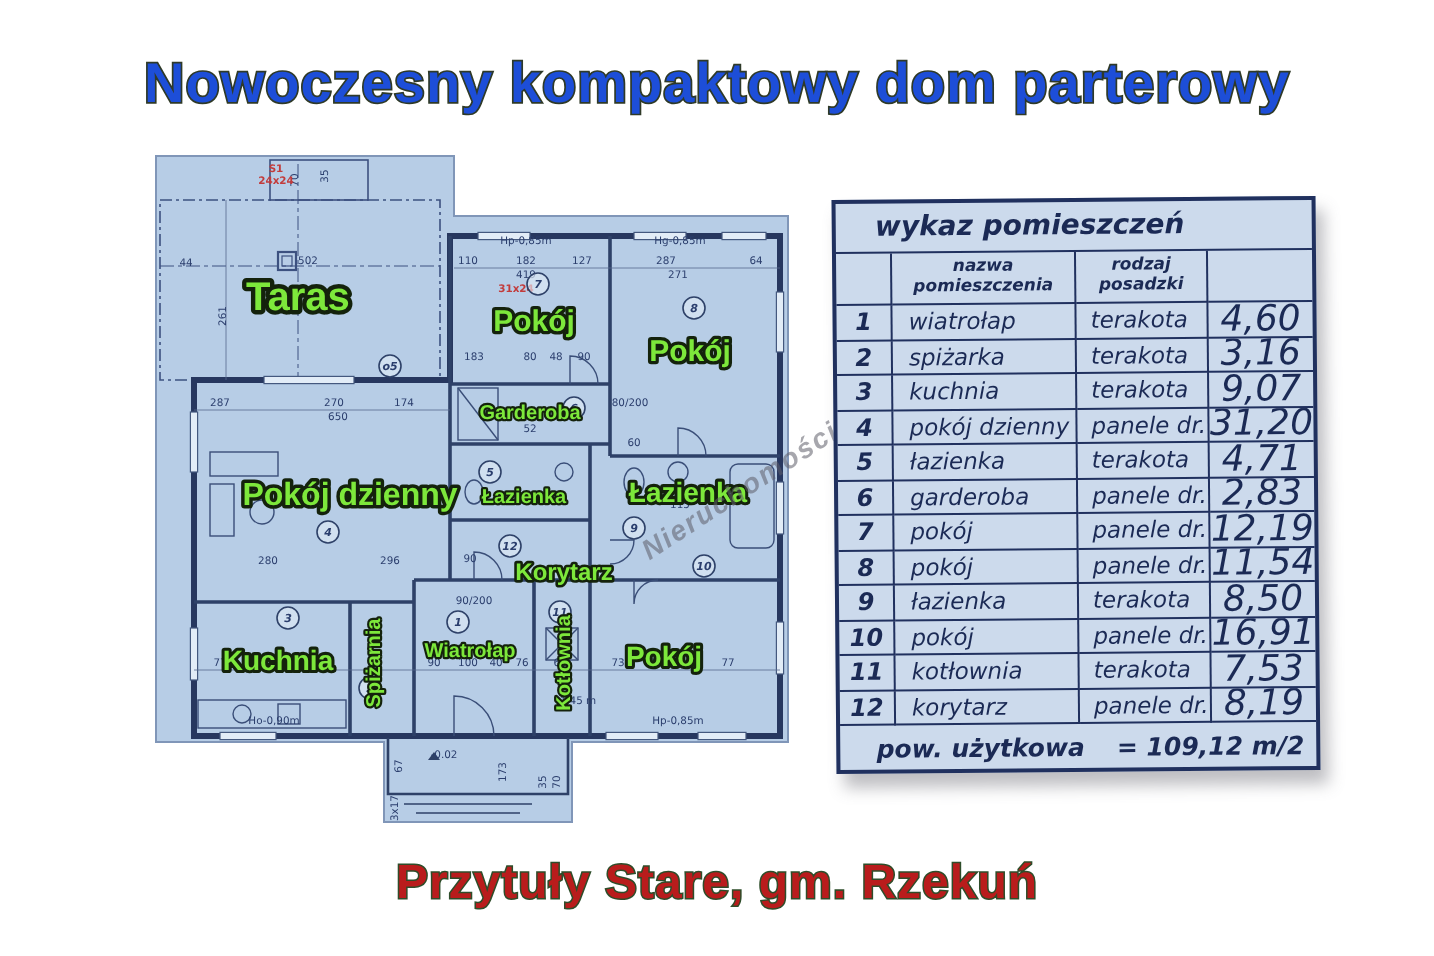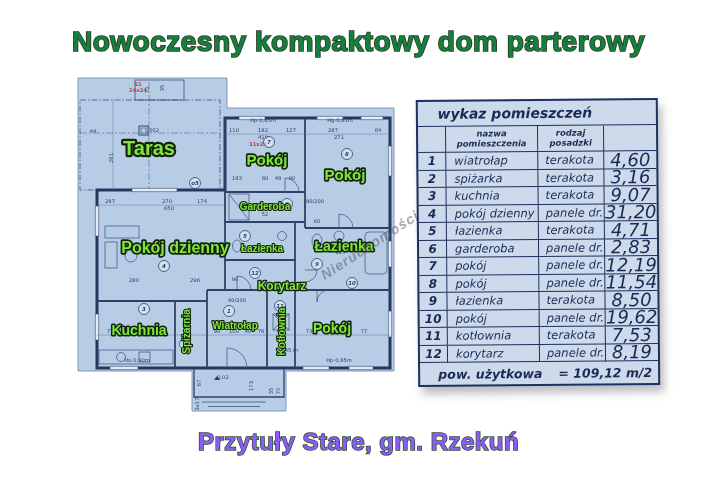--- a/index.html
+++ b/index.html
@@ -3,26 +3,26 @@
 <meta charset="utf-8">
 <style>
   html,body{margin:0;padding:0;}
   body{
     width:717px;height:478px;position:relative;overflow:hidden;
     background:#ffffff;font-family:"Liberation Sans",sans-serif;
   }
   .page-title{
     position:absolute;left:0;top:26px;width:717px;text-align:center;
     font-size:28px;font-weight:bold;letter-spacing:0.5px;
-    color:#15803d;-webkit-text-stroke:1.7px #2f3a28;paint-order:stroke fill;
+    color:#1d4ed8;-webkit-text-stroke:1.7px #2f3a28;paint-order:stroke fill;
   }
   .caption{
     position:absolute;left:0;top:428px;width:717px;text-align:center;
     font-size:24px;font-weight:bold;letter-spacing:0.5px;
-    color:#8b5cf6;-webkit-text-stroke:1.5px #2e4d2a;paint-order:stroke fill;
+    color:#b91c1c;-webkit-text-stroke:1.5px #2e4d2a;paint-order:stroke fill;
   }
   .plan-wrap{position:absolute;left:55px;top:76px;width:328px;height:338px;padding-left:22px;}
   .watermark{
     position:absolute;left:322px;top:268px;width:220px;
     transform:rotate(-33deg);transform-origin:left center;
     font-size:14px;font-style:italic;font-weight:bold;
     color:rgba(95,95,105,0.55);letter-spacing:1px;white-space:nowrap;
   }
   
   .room-table{
@@ -306,21 +306,21 @@
       <div class="cell c-name">pokój</div>
       <div class="cell c-floor">panele dr.</div>
       <div class="cell c-area">11,54</div>
       <div class="cell c-no">9</div>
       <div class="cell c-name">łazienka</div>
       <div class="cell c-floor">terakota</div>
       <div class="cell c-area">8,50</div>
       <div class="cell c-no">10</div>
       <div class="cell c-name">pokój</div>
       <div class="cell c-floor">panele dr.</div>
-      <div class="cell c-area">19,62</div>
+      <div class="cell c-area">16,91</div>
       <div class="cell c-no">11</div>
       <div class="cell c-name">kotłownia</div>
       <div class="cell c-floor">terakota</div>
       <div class="cell c-area">7,53</div>
       <div class="cell c-no">12</div>
       <div class="cell c-name">korytarz</div>
       <div class="cell c-floor">panele dr.</div>
       <div class="cell c-area">8,19</div>
     </div>
   <div class="rt-footer">

